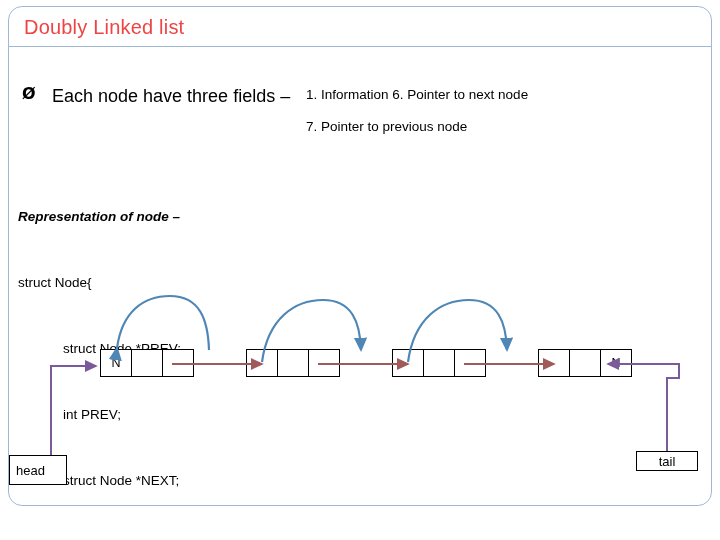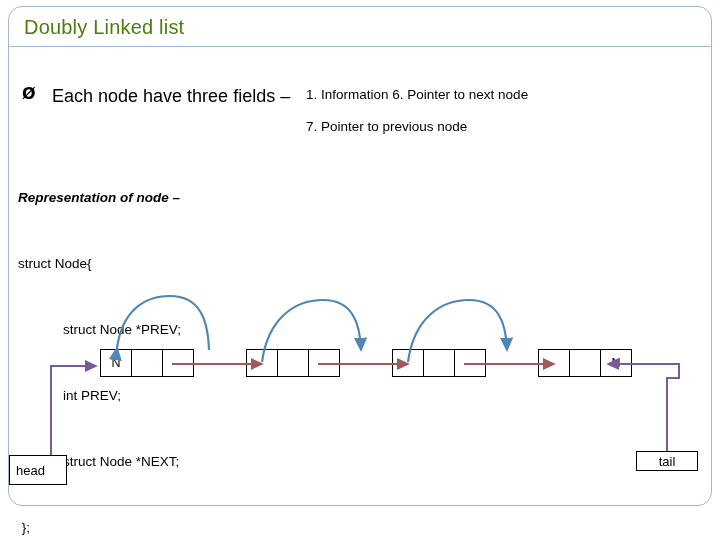--- a/index.html
+++ b/index.html
@@ -37,21 +37,21 @@
     top: 46px;
     width: 702px;
     height: 0;
     border-top: 1px solid #9fb9d4;
   }
   .title {
     position: absolute;
     left: 24px;
     top: 16px;
     font-size: 20px;
-    color: #4d7c0f;
+    color: #ef4444;
     font-family: "Liberation Sans", sans-serif;
     letter-spacing: 0.2px;
     white-space: nowrap;
   }
   
   .bullet-mark {
     position: absolute;
     left: 22px;
     top: 84px;
     font-size: 16px;
@@ -89,20 +89,21 @@
     left: 18px;
     top: 143px;
     font-size: 13.5px;
     color: #000;
     line-height: 22px;
     white-space: pre;
   }
   .code .b {
     font-weight: bold;
     font-style: italic;
+    margin-top: 19px;
   }
   .code-line {
     white-space: pre;
   }
   
   .nodes {
     position: absolute;
     left: 100px;
     top: 349px;
   }

